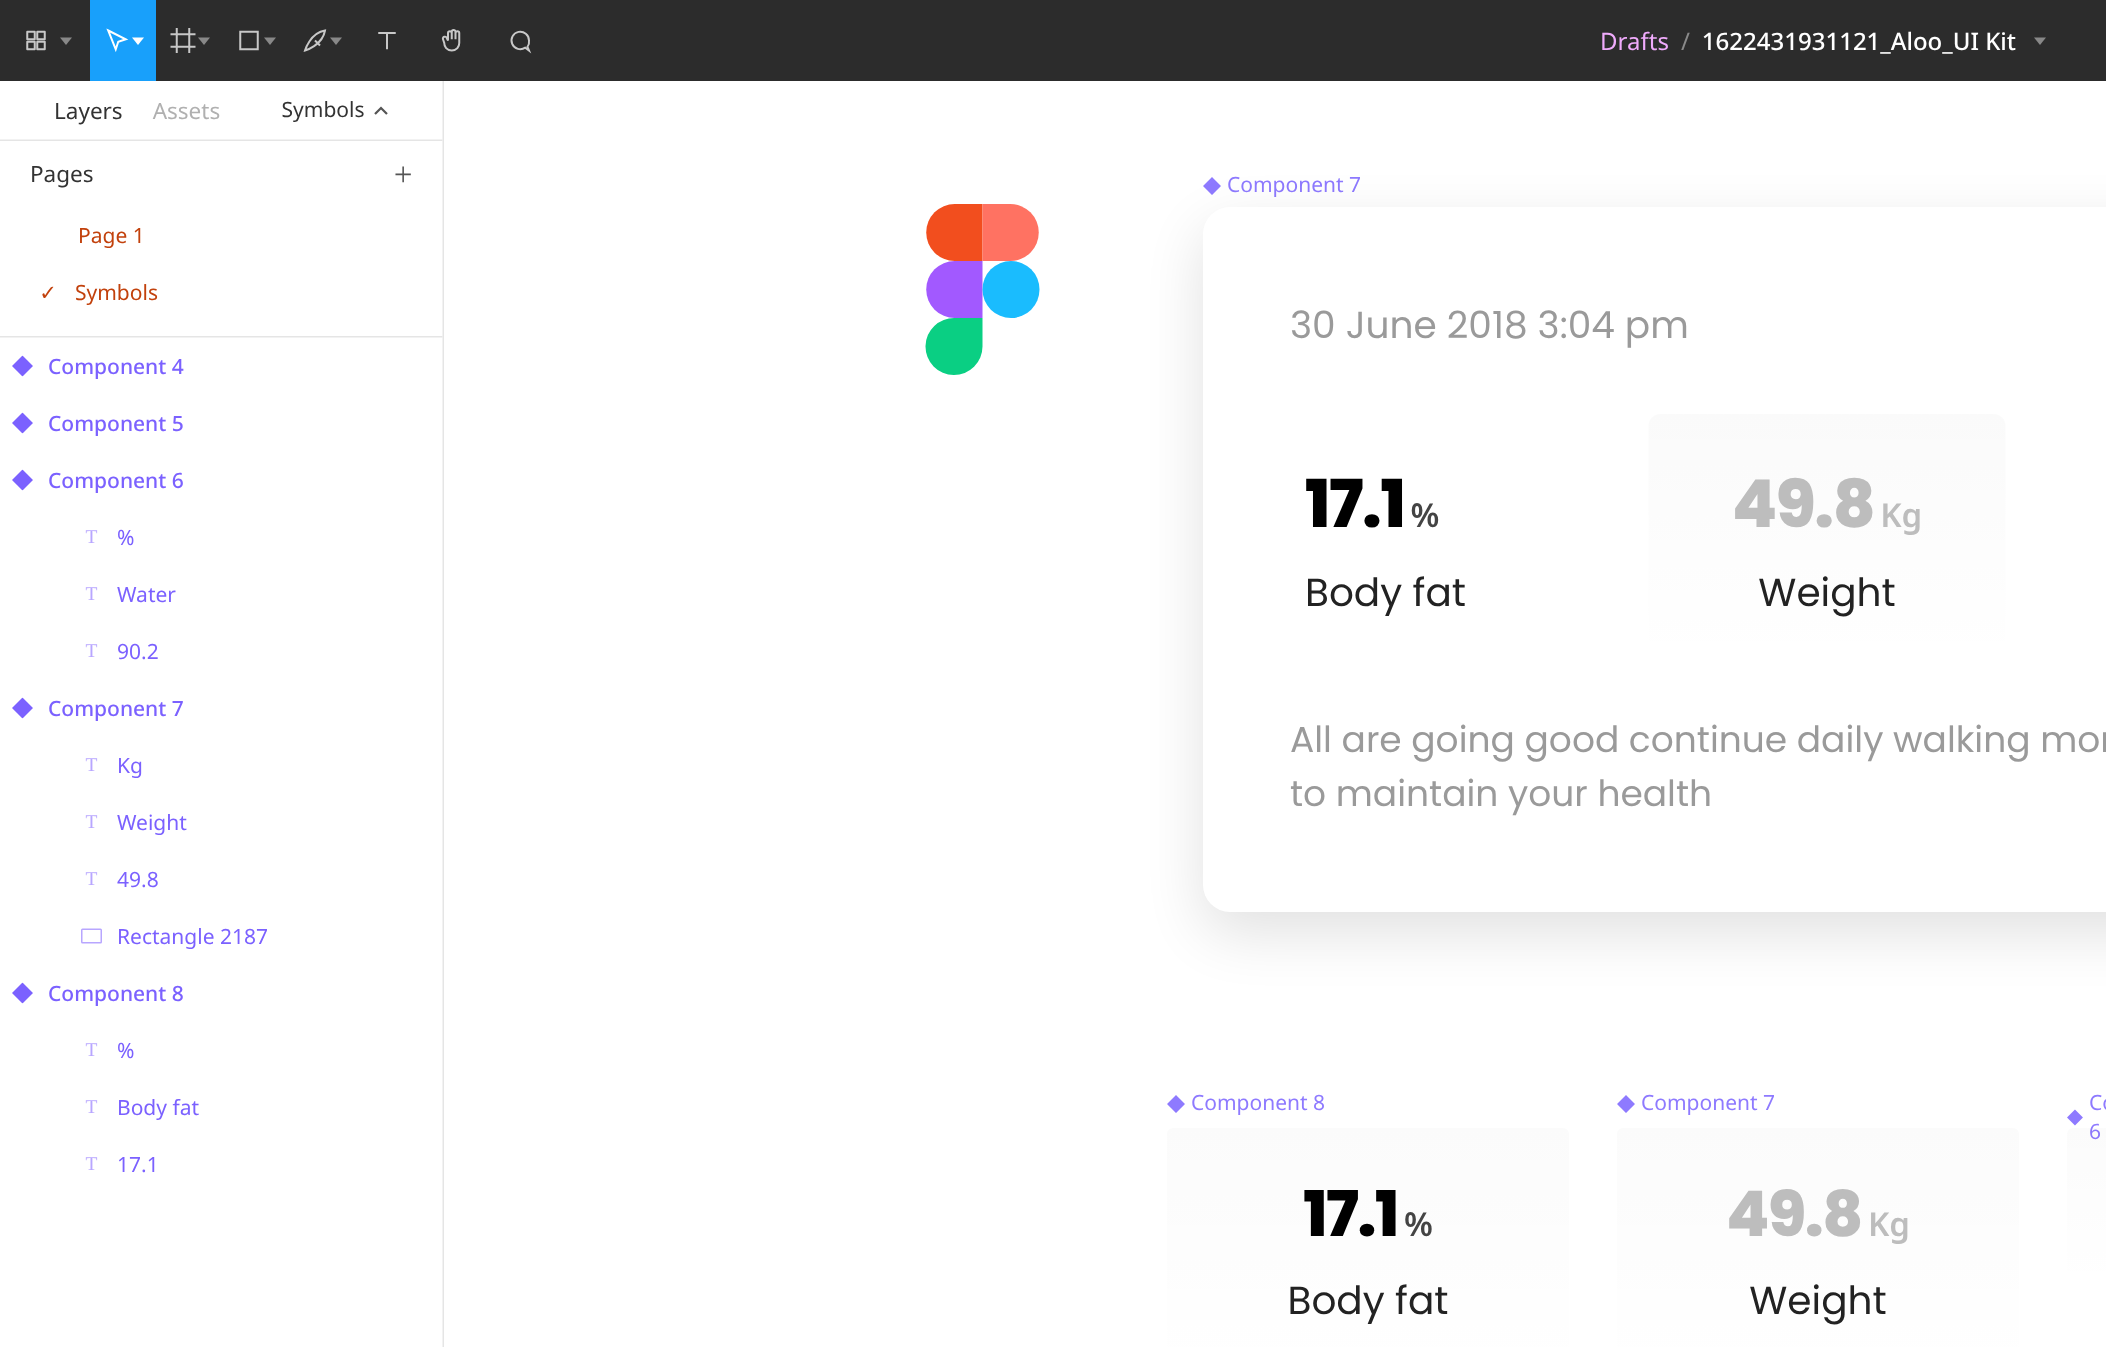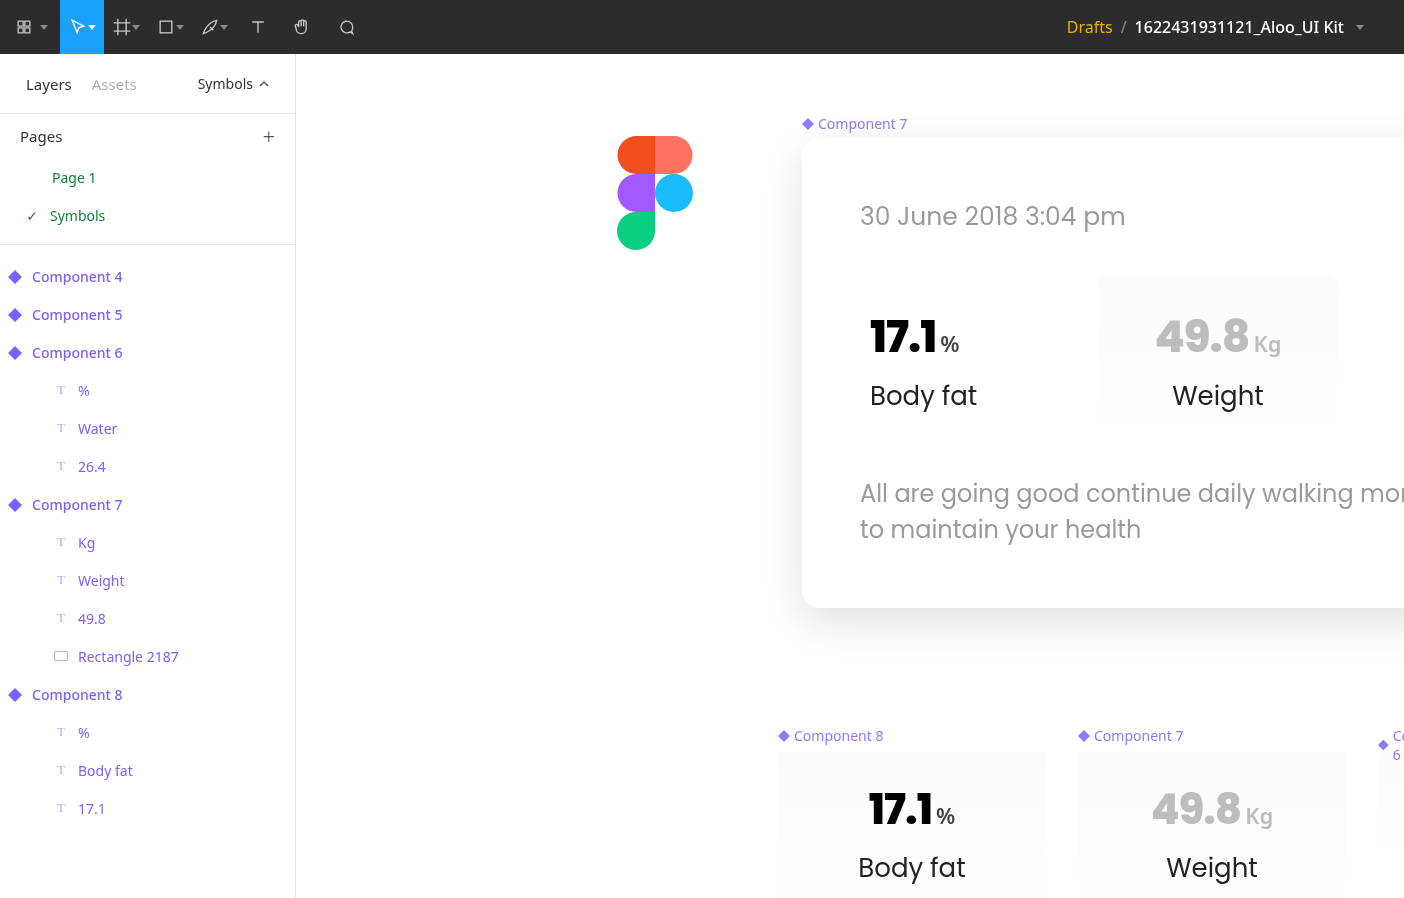--- a/index.html
+++ b/index.html
@@ -11,39 +11,39 @@
 .tool { width: 44px; height: 54px; display: flex; align-items: center; justify-content: center; position: relative; }
 .tool-group { display: flex; align-items: center; height: 54px; padding: 0 8px; }
 .tool.menu { width: 60px; justify-content: flex-start; padding-left: 14px; gap: 6px; }
 .tool.active { background: #18a0fb; color: #ffffff; }
 .tool svg { stroke: #c8c8c8; fill: none; stroke-width: 1.6; }
 .tool.active svg { stroke: #ffffff; }
 .caret { width: 0; height: 0; border-left: 4px solid transparent; border-right: 4px solid transparent; border-top: 5px solid #888; }
 .tool.active .caret { border-top-color: #ffffff; }
 .tool.menu .caret { border-top-color: #888; }
 .topbar-center { flex: 1; display: flex; align-items: center; justify-content: flex-end; gap: 8px; padding-right: 40px; font-size: 16px; }
-.crumb-muted { color: #eab308; }
+.crumb-muted { color: #f0abfc; }
 .crumb-sep { color: #8a8a8a; }
 .crumb-main { color: #ffffff; font-weight: 500; }
 .topbar-center .caret { margin-left: 4px; }
 
 
 .main { flex: 1; display: flex; overflow: hidden; background: #ffffff; }
 
 
 .panel { width: 296px; border-right: 1px solid #e5e5e5; display: flex; flex-direction: column; font-size: 14px; color: #333; }
-.panel-tabs { display: flex; align-items: center; height: 60px; padding: 0 26px; gap: 20px; border-bottom: 1px solid #e5e5e5; }
+.panel-tabs { display: flex; align-items: center; height: 40px; padding: 0 36px; gap: 20px; border-bottom: 1px solid #e5e5e5; }
 .panel-tab { font-size: 15px; color: #333; }
 .panel-tab.muted { color: #b0b0b0; }
 .panel-tab.right { margin-left: auto; display: flex; align-items: center; gap: 6px; color: #333; font-size: 14px; }
 .section-header { display: flex; align-items: center; height: 44px; padding: 0 20px; font-size: 15px; color: #333; }
 .add-icon { margin-left: auto; font-size: 22px; color: #555; font-weight: 300; }
-.page-item { display: flex; align-items: center; height: 38px; padding-left: 52px; font-size: 14px; color: #15803d; }
+.page-item { display: flex; align-items: center; height: 38px; padding-left: 52px; font-size: 14px; color: #c2410c; }
 .page-item.checked { padding-left: 24px; gap: 10px; }
-.pages-block { border-bottom: 1px solid #e5e5e5; padding-bottom: 10px; margin-bottom: 12px; }
+.pages-block { border-bottom: 1px solid #e5e5e5; padding-bottom: 10px; }
 .check-icon { width: 16px; text-align: center; }
 .layers { flex: 1; overflow: auto; }
 .layer-row { display: flex; align-items: center; height: 38px; gap: 10px; }
 .layer-row.comp { padding-left: 8px; color: #7b61ff; font-weight: 500; }
 .layer-row.child { padding-left: 54px; color: #7b61ff; }
 .diamond-icon { width: 14px; height: 14px; display: inline-block; }
 .t-icon { width: 14px; height: 14px; display: inline-flex; align-items: center; justify-content: center; color: #b8a6ff; font-family: Georgia, serif; font-size: 13px; }
 .r-icon { width: 14px; height: 10px; border: 1.5px solid #b8a6ff; border-radius: 1px; }
 
 
@@ -187,21 +187,21 @@
           <div class="layer-row child">
             <span class="t-icon">T</span>
             <span>%</span>
           </div>
           <div class="layer-row child">
             <span class="t-icon">T</span>
             <span>Water</span>
           </div>
           <div class="layer-row child">
             <span class="t-icon">T</span>
-            <span>26.4</span>
+            <span>90.2</span>
           </div>
           <div class="layer-row comp">
             <span class="diamond-icon"><svg width="14" height="14" viewBox="0 0 12 12">
                 <path d="M6 0l3 3-3 3-3-3zM6 6l3 3-3 3-3-3zM0 6l3-3 3 3-3 3zM6 6l3-3 3 3-3 3z" fill="#7b61ff"></path>
               </svg></span>
             <span>Component 7</span>
           </div>
           <div class="layer-row child">
             <span class="t-icon">T</span>
             <span>Kg</span>

